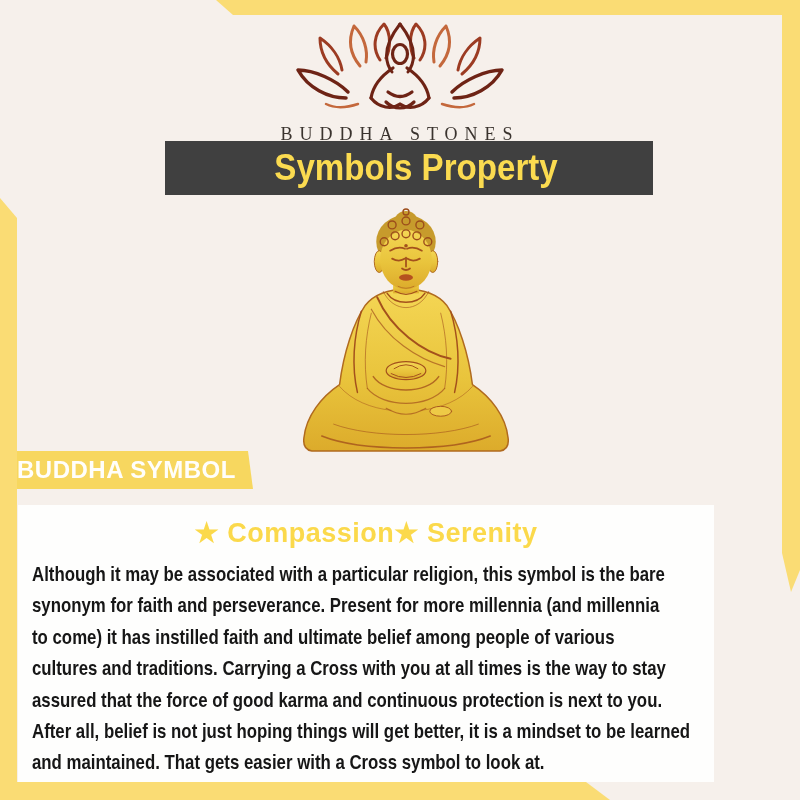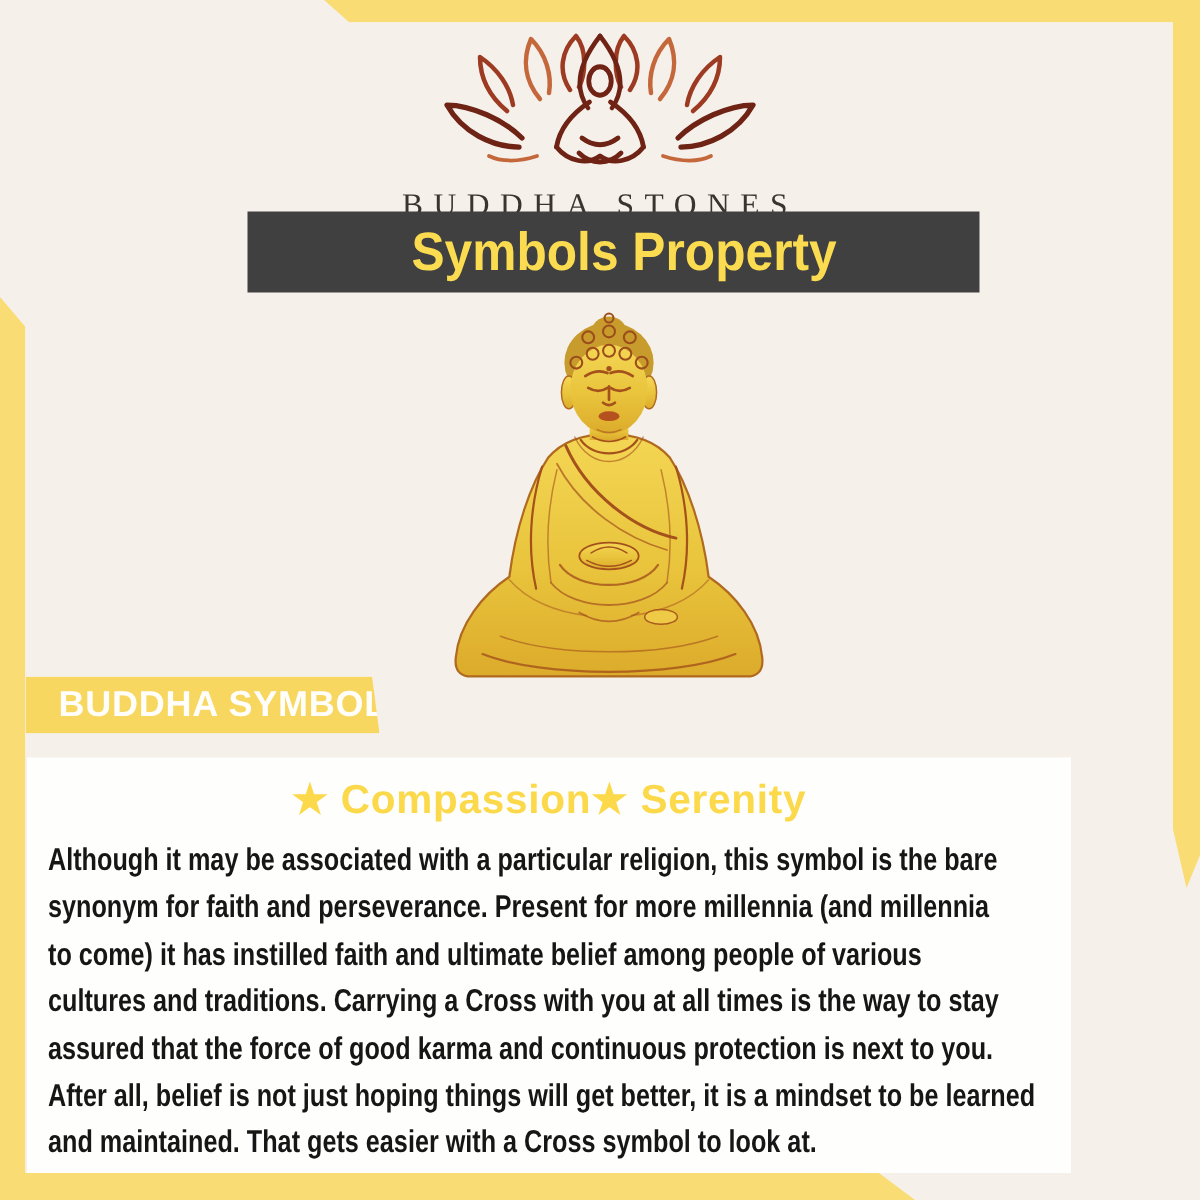--- a/index.html
+++ b/index.html
@@ -14,33 +14,33 @@
   .band-left{left:0;top:198px;width:17px;height:602px;
     clip-path:polygon(0 0,100% 20px,100% 100%,0 100%);}
   .band-bottom{left:0;top:782px;width:610px;height:18px;
     clip-path:polygon(0 0,586px 0,100% 100%,0 100%);z-index:6;}
   .band-right{left:782px;top:0;width:18px;height:592px;z-index:6;
     clip-path:polygon(0 0,100% 0,100% 96.3%,50% 100%,0 93.4%);}
   
   .logo-wrap{position:absolute;left:0;top:22px;width:800px;text-align:center;}
   .logo-svg{display:block;margin:0 auto;}
   .brand-name{margin-top:2px;font-family:"Liberation Serif",serif;
-    font-size:21px;letter-spacing:7px;color:#3a332e;font-weight:500;}
+    font-size:18px;letter-spacing:7px;color:#3a332e;font-weight:500;}
   
   .title-banner{position:absolute;left:165px;top:141px;width:473px;height:54px;
     background:#404040;display:flex;align-items:center;justify-content:center;padding-left:15px;}
   .page-title{margin:0;font-size:36px;font-weight:700;color:#fbdb50;
     transform:scaleX(0.92);white-space:nowrap;}
   
   .statue{position:absolute;left:292px;top:202px;}
   
   .symbol-label{position:absolute;left:17px;top:451px;width:236px;height:38px;
     background:#f7d75f;clip-path:polygon(0 0,231px 0,236px 100%,0 100%);
     color:#fffefb;font-size:24px;font-weight:700;letter-spacing:0.5px;
-    line-height:38px;padding-left:22px;box-sizing:border-box;white-space:nowrap;}
+    line-height:38px;box-sizing:border-box;white-space:nowrap;}
   
   .content{position:absolute;left:18px;top:505px;width:696px;height:277px;
     background:#fefefd;z-index:3;}
   .props-line{margin-top:12px;text-align:center;font-size:27px;font-weight:700;
     color:#fbd94b;letter-spacing:0.5px;white-space:nowrap;}
   .para{margin:9px 0 0 14px;width:125%;transform:scaleX(0.8);
     transform-origin:0 0;color:#161616;}
   .para-line{font-size:21px;font-weight:700;line-height:31.4px;white-space:nowrap;}
 </style>
 </head>

